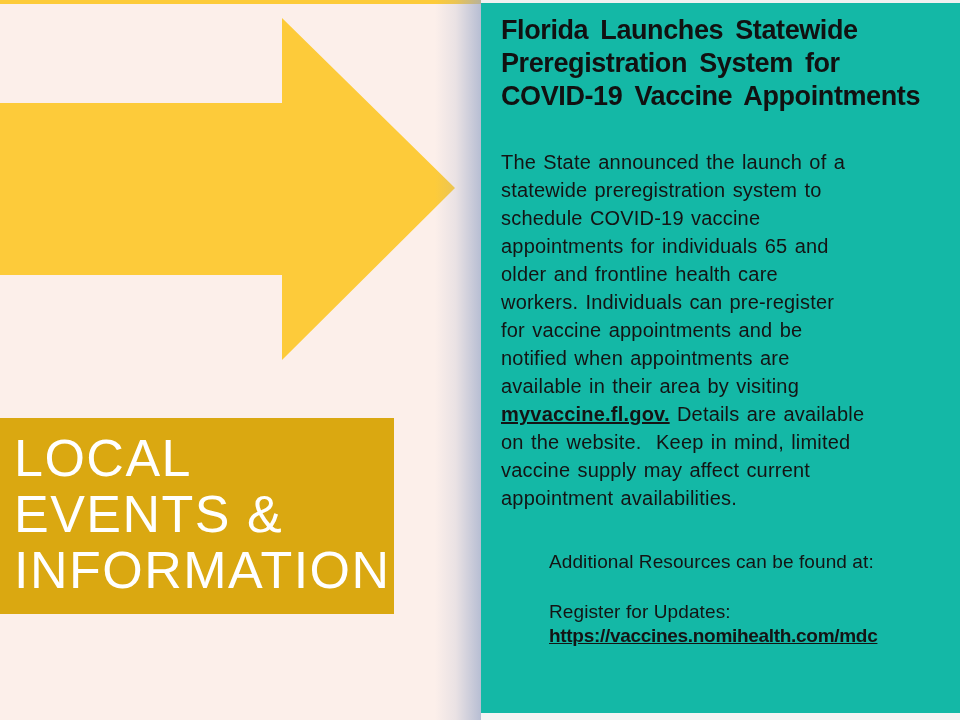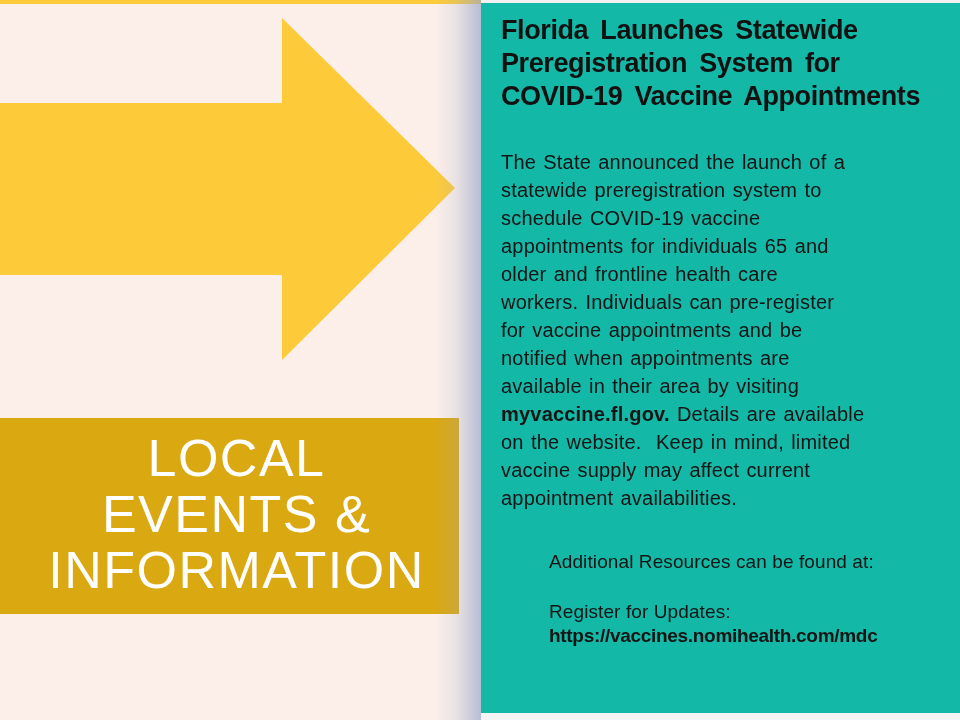--- a/index.html
+++ b/index.html
@@ -23,23 +23,22 @@
     width: 100%; height: 4px;
     background: #FDCB3A;
   }
   .arrow-svg {
     position: absolute; left: 0; top: 0;
     width: 481px; height: 720px;
     display: block;
   }
   .banner {
     position: absolute; left: 0; top: 418px;
-    width: 459px; height: 196px;
+    width: 394px; height: 196px;
     background: #DAA811;
-    text-align: center;
   }
   .banner-text {
     padding: 12px 0 0 14px;
     font-size: 52px;
     line-height: 56px;
     font-weight: 400;
     letter-spacing: 1.5px;
     color: #FFFFFF;
     white-space: pre-line;
   }
@@ -76,21 +75,21 @@
     white-space: pre-wrap;
   }
   .article-body {
     margin-top: 35px;
     font-size: 20px;
     line-height: 28px;
     letter-spacing: 0.2px;
     word-spacing: 1.5px;
     white-space: pre-wrap;
   }
-  .article-body strong, .url { font-weight: bold; }
+  .article-body strong, .url { font-weight: bold; text-decoration: underline; }
   .resources-block { margin-top: 38px; }
   .register-block { margin-top: 26px; }
   .small-label, .url {
     font-size: 19px;
     line-height: 24px;
     letter-spacing: 0.1px;
     white-space: pre-wrap;
     margin-left: 48px;
   }
   .url { letter-spacing: -0.3px; }

